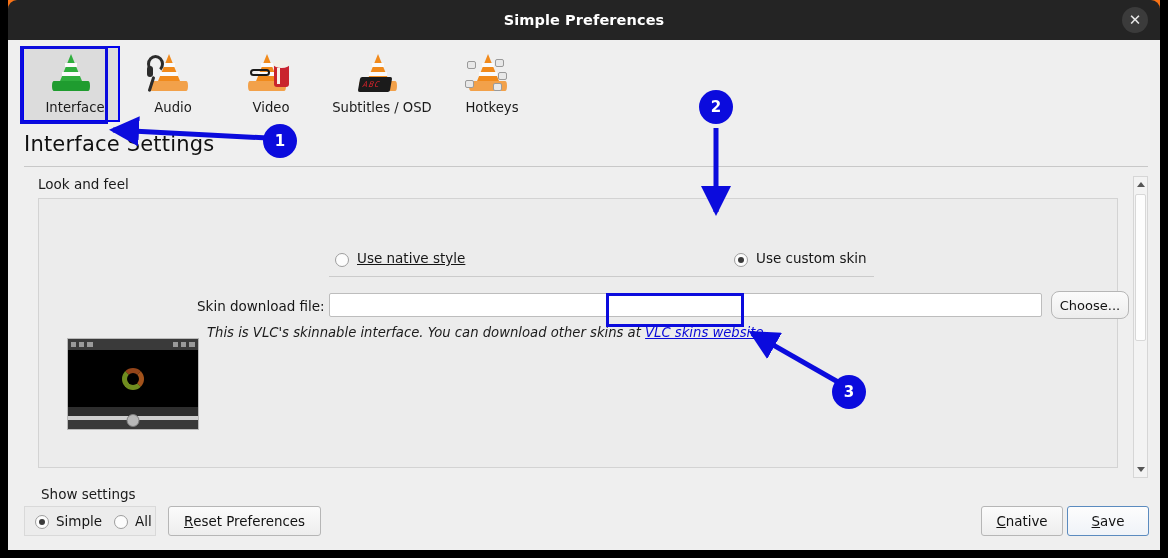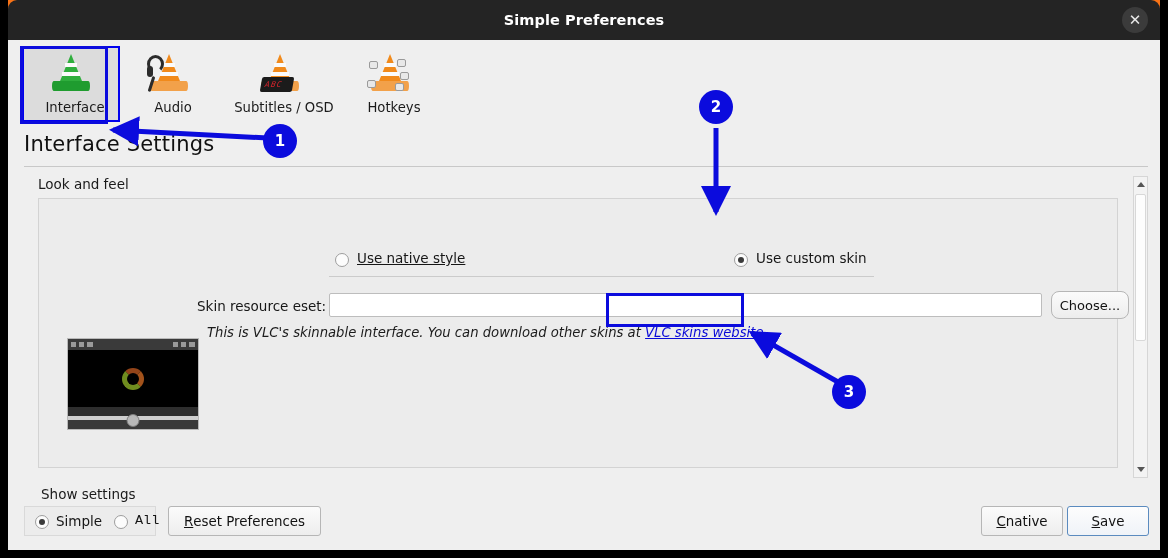--- a/index.html
+++ b/index.html
@@ -469,21 +469,21 @@
   #show-settings-group {
     position: absolute;
     left: 16px; top: 466px;
     width: 132px; height: 30px;
     border: 1px solid #d9d9d9;
     background: #ececec;
   }
   #simple-radio { left: 10px; top: 8px; }
   #simple-label { left: 31px; top: 6px; }
   #all-radio    { left: 89px; top: 8px; }
-  #all-label    { left: 110px; top: 6px; font-family: Liberation Mono, monospace; }
+  #all-label    { left: 110px; top: 6px; }
 
   #reset-button {
     position: absolute;
     left: 160px; top: 466px;
     width: 153px; height: 30px;
     background: linear-gradient(#fbfbfb, #ededed);
     border: 1px solid #b6b6b6;
     border-radius: 3px;
     font-size: 13.4px;
     color: #121212;
@@ -579,20 +579,35 @@
               <i class="s2"></i>
             </div>
           <div class="cone-base"></div>
           <div class="acc acc-headset"></div>
           <div class="acc acc-headcup"></div>
           <div class="acc acc-mic"></div>
         </div>
         <div class="tool-label">Audio</div>
       </div>
 
+      <div class="tool">
+        <div class="tool-icon">
+          <div class="cone"></div>
+          <div class="cone-stripes">
+              <i class="s1"></i>
+              <i class="s2"></i>
+            </div>
+          <div class="cone-base"></div>
+          <div class="acc acc-glasses"></div>
+          <div class="acc acc-popcorn">
+              <i></i>
+            </div>
+        </div>
+        <div class="tool-label">Video</div>
+      </div>
 
       <div class="tool wide">
         <div class="tool-icon">
           <div class="cone"></div>
           <div class="cone-stripes">
               <i class="s1"></i>
               <i class="s2"></i>
             </div>
           <div class="cone-base"></div>
           <div class="acc acc-osd">
@@ -632,21 +647,21 @@
         <div id="group-box">
 
           <div class="radio" id="native-radio"></div>
           <div class="radio-label" id="native-label">Use native style</div>
 
           <div class="radio checked" id="custom-radio"></div>
           <div class="radio-label" id="custom-label">Use custom skin</div>
 
           <div id="radio-rule"></div>
 
-          <div id="skin-label">Skin resource eset:</div>
+          <div id="skin-label">Skin download file:</div>
           <input id="skin-input" type="text" value="" style="">
           <div id="choose-button">Choose...</div>
 
           <div id="hint-text"><span>This is VLC's skinnable interface. You can download other skins at </span><span id="hint-link">VLC skins website</span><span>.</span></div>
 
           <div id="preview">
             <div id="prev-title">
               <div class="dots"></div>
               <div class="rdots"></div>
             </div>

